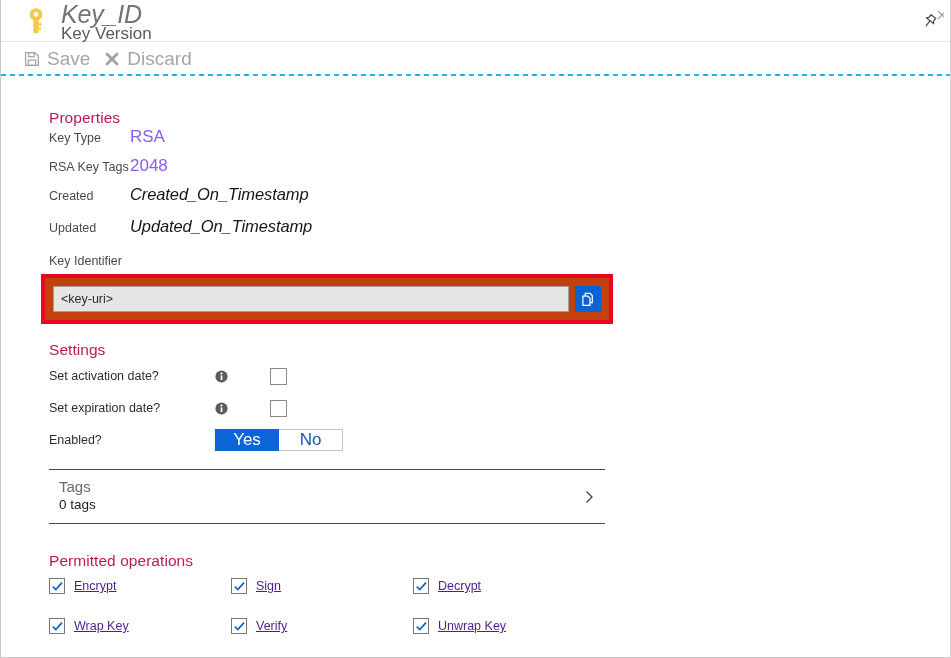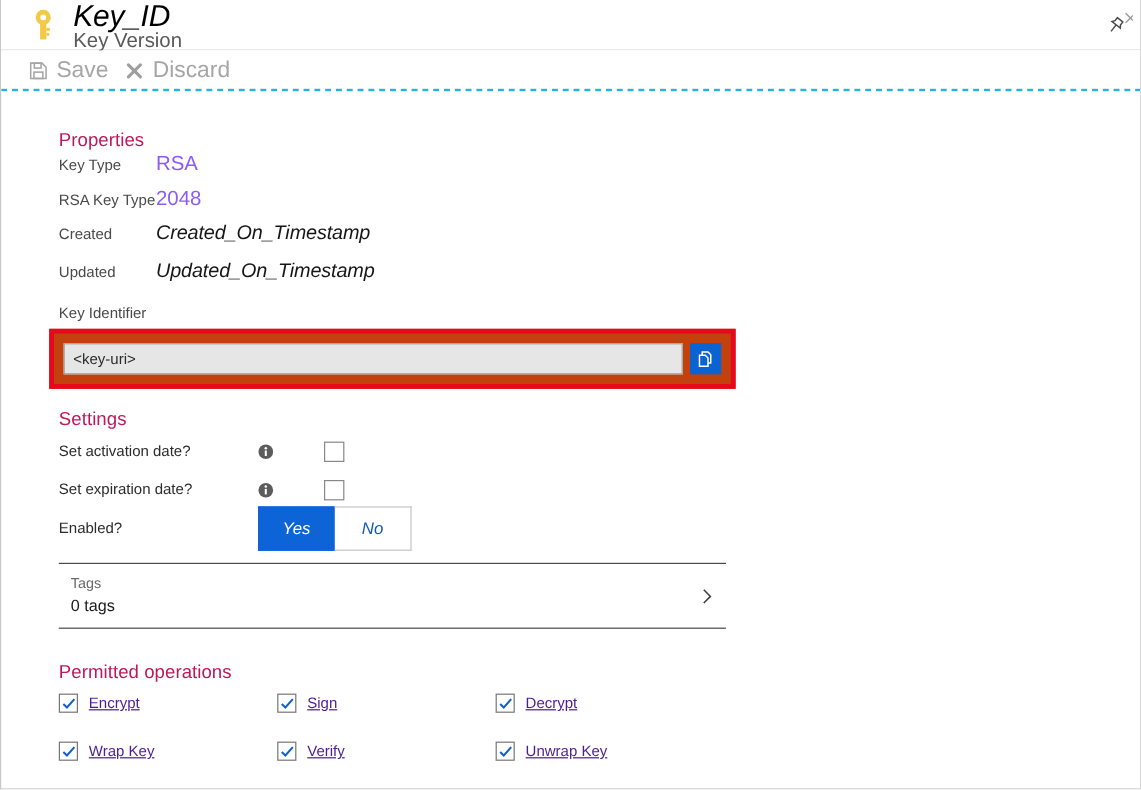--- a/index.html
+++ b/index.html
@@ -55,21 +55,21 @@
     display: flex;
     flex-direction: column;
     justify-content: center;
     margin-top: -1px;
   }
   .blade-title {
     font-size: 25px;
     font-style: italic;
     font-weight: 400;
     line-height: 26px;
-    color: #000000;
+    color: #737373;
     letter-spacing: -0.2px;
   }
   .blade-subtitle {
     font-size: 17px;
     color: #5a5a5a;
     line-height: 14px;
     margin-top: 0px;
   }
   .header-right {
     position: absolute;
@@ -244,29 +244,28 @@
     margin-left: 10px;
     flex: none;
     cursor: pointer;
   }
   .toggle {
     display: flex;
     margin-left: 0px;
   }
   .tg {
     width: 64px;
-    height: 37px;
+    height: 22px;
     font-family: "Liberation Sans", sans-serif;
-    font-size: 14px;
+    font-size: 17px;
     display: flex;
     align-items: center;
     justify-content: center;
     cursor: pointer;
     border: 1px solid #c6c6c6;
-    font-style: italic;
   }
   .tg.on {
     background: #0c64d6;
     color: #ffffff;
     border-color: #0c64d6;
   }
   .tg.off {
     background: #ffffff;
     color: #1159b8;
     border-left: none;
@@ -278,21 +277,21 @@
     margin-top: 14px;
     border-top: 1px solid #4a4a4a;
     border-bottom: 1px solid #4a4a4a;
     height: 55px;
     display: flex;
     align-items: center;
     padding: 0 8px 0 10px;
     cursor: pointer;
   }
   .tags-text { flex: 1 1 auto; }
-  .tags-title { font-size: 12px; color: #6a6a6a; line-height: 15px; }
+  .tags-title { font-size: 15px; color: #6a6a6a; line-height: 15px; }
   .tags-count { font-size: 13.5px; color: #1b1b1b; line-height: 19px; margin-top: 1px; }
   .chev { width: 16px; height: 16px; display: block; flex: none; }
 
   
   #perm-head { margin-top: 28px; }
   .ops-grid {
     margin-top: 8px;
     display: grid;
     grid-template-columns: 182px 182px 182px;
     grid-row-gap: 24px;
@@ -383,21 +382,21 @@
 
     <div id="props">
       <div class="section-head">Properties</div>
 
       <div class="prop-row">
         <div class="prop-label">Key Type</div>
         <div class="prop-value">RSA</div>
       </div>
 
       <div class="prop-row">
-        <div class="prop-label">RSA Key Type</div>
+        <div class="prop-label">RSA Key Tags</div>
         <div class="prop-value">2048</div>
       </div>
 
       <div class="prop-row tall">
         <div class="prop-label">Created</div>
         <div class="prop-value ph">Created_On_Timestamp</div>
       </div>
 
       <div class="prop-row tall">
         <div class="prop-label">Updated</div>

